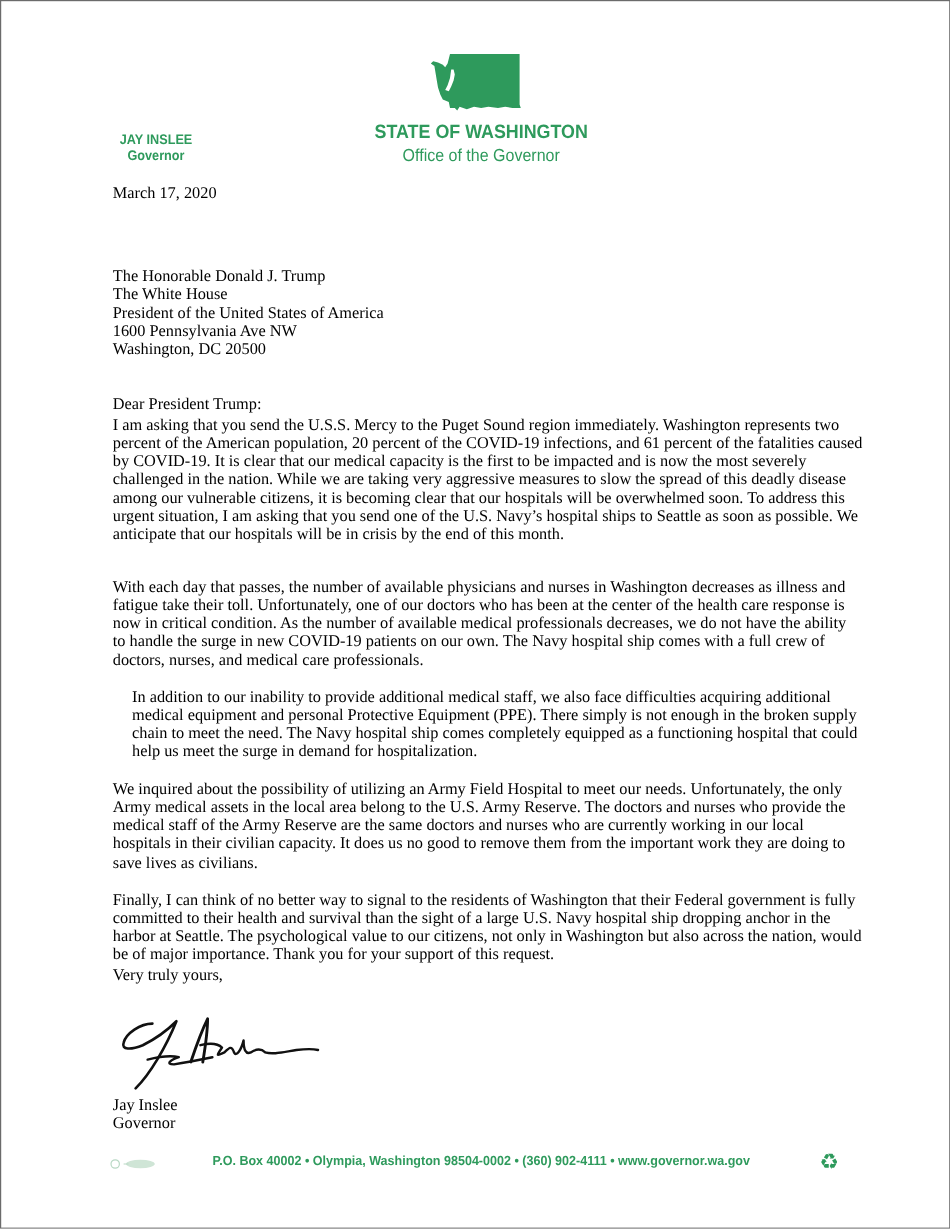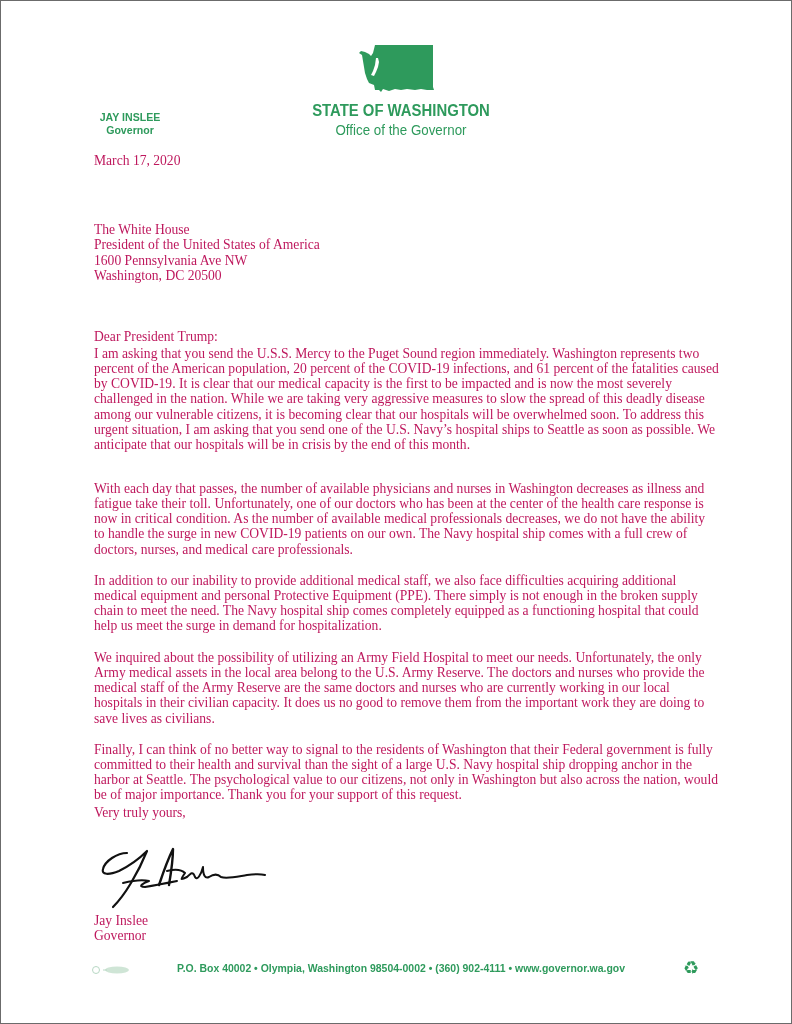--- a/index.html
+++ b/index.html
@@ -3,21 +3,21 @@
 <meta charset="utf-8">
 <style>
   html, body { margin: 0; padding: 0; background: #ffffff; }
   body { width: 792px; height: 1024px; position: relative; overflow: hidden; }
   .frame {
     position: absolute; left: 0; top: 0; width: 790px; height: 1022px;
     border: 1px solid #6b6b6b; background: #ffffff;
   }
   .green { color: #2e9a5c; }
   .sans { font-family: "Liberation Sans", "DejaVu Sans", sans-serif; }
-  .serif { font-family: "Liberation Serif", "DejaVu Serif", serif; color: #be185d; }
+  .serif { font-family: "Liberation Serif", "DejaVu Serif", serif; color: #000000; }
 
   .gov-block {
     position: absolute; left: 93px; top: 110px; width: 72px;
     text-align: center; line-height: 13px;
   }
   .gov-name { font-size: 11.5px; font-weight: bold; letter-spacing: 0px; transform: scaleX(0.92); display:block; }
   .gov-title { font-size: 11.5px; font-weight: bold; transform: scaleX(0.92); display:block; }
 
   .map-wrap { position: absolute; left: 356px; top: 44px; width: 80px; height: 52px; }
   .state-title {
@@ -30,21 +30,21 @@
     font-size: 14.5px; transform: scaleX(0.92);
   }
 
   .letter { position: absolute; left: 93px; width: 625px; font-size: 13.6px; line-height: 15.3px; }
   .letter p { margin: 0; }
   .date { top: 152px; }
   .address { top: 221px; }
   .salutation { top: 312px; margin-top: 16px; }
   .para1 { top: 331px; }
   .para2 { top: 466px; }
-  .para3 { top: 558px; }
+  .para3 { top: 558px; margin-left: 16px; }
   .para4 { top: 635px; }
   .para5 { top: 727px; }
   .closing { top: 804px; }
   .signature-wrap { position: absolute; left: 96px; top: 842px; width: 180px; height: 70px; }
   .signer { top: 912px; }
 
   .footer-left { position: absolute; left: 90px; top: 962px; width: 45px; height: 14px; }
   .footer-text {
     position: absolute; left: 160px; top: 961px; width: 480px; text-align: center;
     font-size: 11px; font-weight: bold; transform: scaleX(0.95);
@@ -69,20 +69,21 @@
         M 19 13 L 18 20 L 16 26 L 14 30 L 17 31 L 19 27 L 21 22 L 22 17 L 21 13 Z" fill-rule="evenodd"></path>
     </svg>
   </div>
 
   <div class="state-title sans green">STATE OF WASHINGTON</div>
   <div class="state-sub sans green">Office of the Governor</div>
 
   <div class="letter serif date">March 17, 2020</div>
 
   <div class="letter serif address">
+    <p>The Honorable Donald J. Trump</p>
     <p>The White House</p>
     <p>President of the United States of America</p>
     <p>1600 Pennsylvania Ave NW</p>
     <p>Washington, DC 20500</p>
   </div>
 
   <div class="letter serif salutation">Dear President Trump:</div>
 
   <p class="letter serif para1">I am asking that you send the U.S.S. Mercy to the Puget Sound region immediately. Washington represents two percent of the American population, 20 percent of the COVID-19 infections, and 61 percent of the fatalities caused by COVID-19. It is clear that our medical capacity is the first to be impacted and is now the most severely challenged in the nation. While we are taking very aggressive measures to slow the spread of this deadly disease among our vulnerable citizens, it is becoming clear that our hospitals will be overwhelmed soon. To address this urgent situation, I am asking that you send one of the U.S. Navy’s hospital ships to Seattle as soon as possible. We anticipate that our hospitals will be in crisis by the end of this month.</p>
   <p class="letter serif para2">With each day that passes, the number of available physicians and nurses in Washington decreases as illness and fatigue take their toll. Unfortunately, one of our doctors who has been at the center of the health care response is now in critical condition. As the number of available medical professionals decreases, we do not have the ability to handle the surge in new COVID-19 patients on our own. The Navy hospital ship comes with a full crew of doctors, nurses, and medical care professionals.</p>

